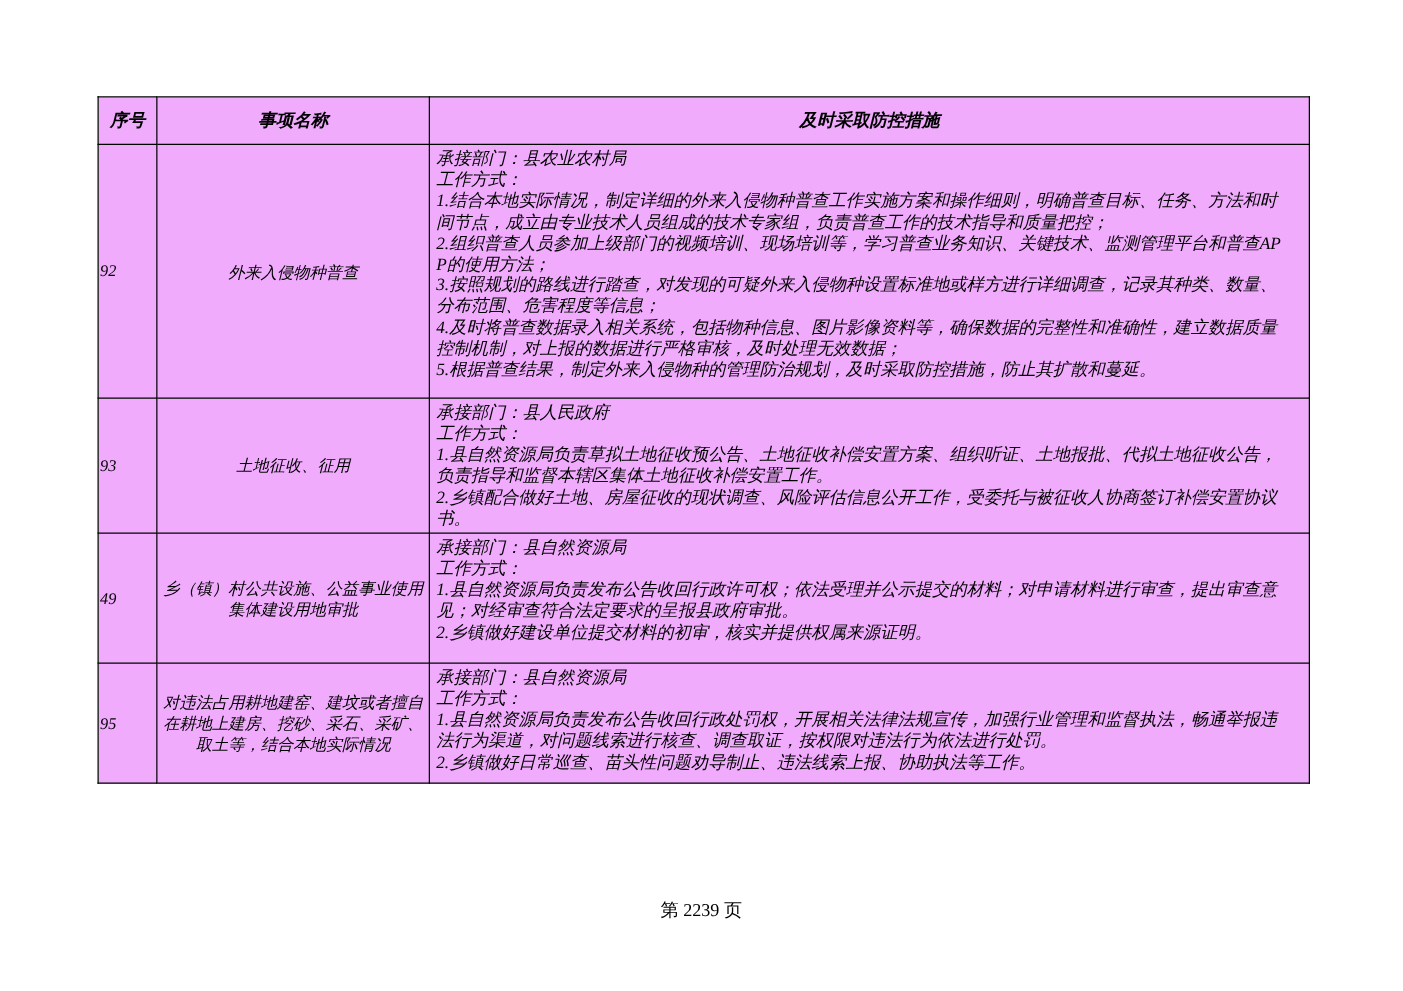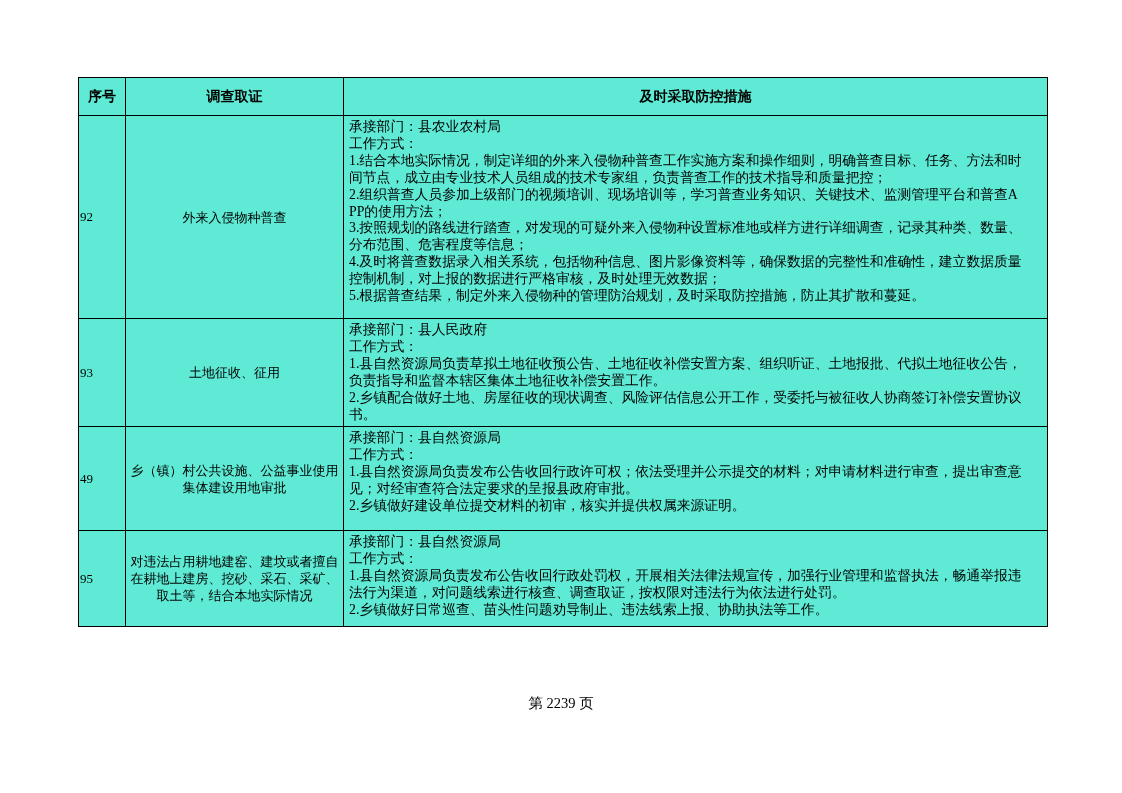--- a/index.html
+++ b/index.html
@@ -26,22 +26,23 @@
     width: 969px;
     border-collapse: collapse;
     table-layout: fixed;
   }
   table.items-table col.c1 { width: 47px; }
   table.items-table col.c2 { width: 218px; }
   table.items-table col.c3 { width: 704px; }
   table.items-table th,
   table.items-table td {
     border: 1px solid #000000;
-    background: #5eead4;
+    background: #f0abfc;
     box-sizing: border-box;
+    font-style: italic;
   }
   table.items-table th {
     font-family: "Liberation Sans", sans-serif;
     font-weight: bold;
     font-size: 14px;
     height: 38px;
     text-align: center;
     vertical-align: middle;
     padding: 0 2px;
   }
@@ -64,21 +65,21 @@
     padding: 3px 22px 3px 5px;
     white-space: pre-wrap;
     word-break: break-all;
   }
   tr.r-92 td { height: 203px; }
   tr.r-93 td { height: 103px; }
   tr.r-94 td { height: 104px; }
   tr.r-95 td { height: 96px; }
   .page-footer {
     position: absolute;
-    top: 694px;
+    top: 719px;
     left: 0;
     width: 100%;
     text-align: center;
     font-size: 14.5px;
     font-family: "Liberation Serif", serif;
   }
 </style>
 </head>
 <body>
 
@@ -86,21 +87,21 @@
 
   <table class="items-table">
     <colgroup>
       <col class="c1">
         <col class="c2">
         <col class="c3">
     </colgroup>
     <thead>
       <tr>
         <th>序号</th>
-        <th>调查取证</th>
+        <th>事项名称</th>
         <th>及时采取防控措施</th>
       </tr>
     </thead>
     <tbody>
       <tr class="r-92">
         <td class="cell-no">92</td>
         <td class="cell-name">外来入侵物种普查</td>
         <td class="cell-detail">承接部门：县农业农村局
 工作方式：
 1.结合本地实际情况，制定详细的外来入侵物种普查工作实施方案和操作细则，明确普查目标、任务、方法和时间节点，成立由专业技术人员组成的技术专家组，负责普查工作的技术指导和质量把控；

